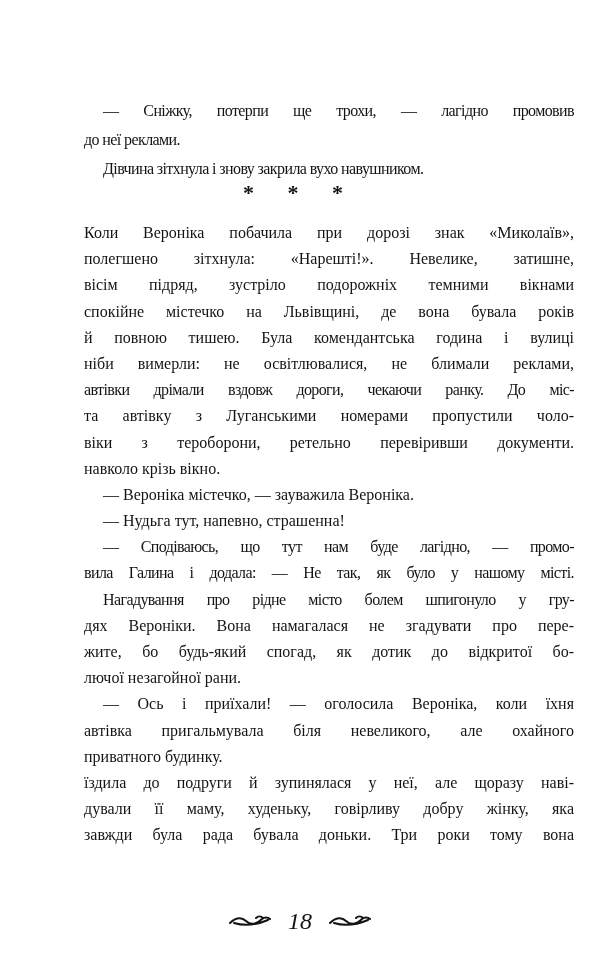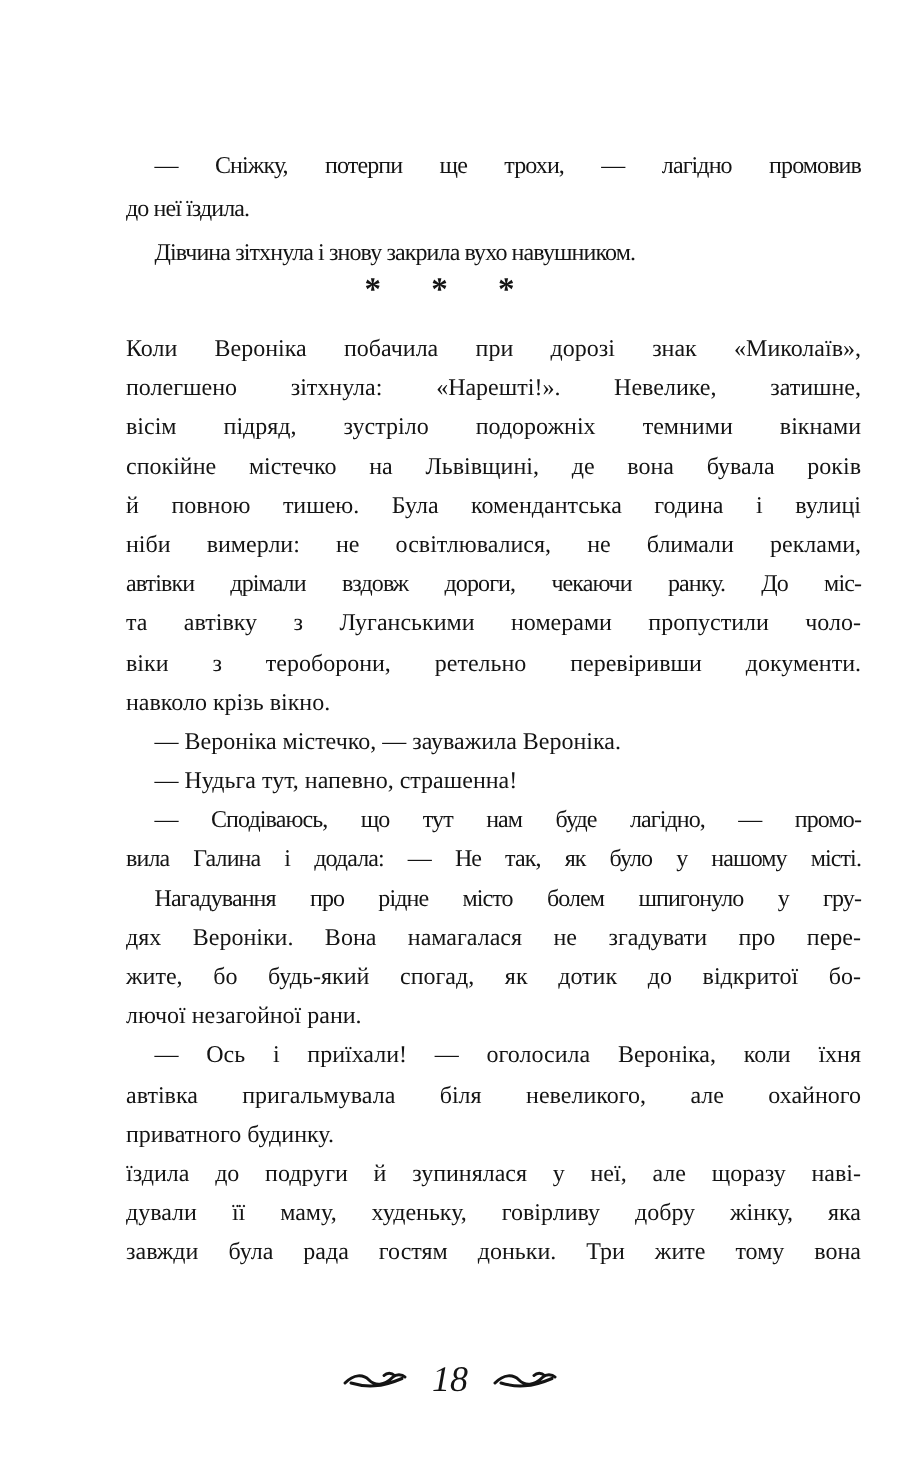--- a/index.html
+++ b/index.html
@@ -18,21 +18,21 @@
   .orn { display:inline-block; vertical-align:middle; width:44px; height:14px; }
   .pn { display:inline-block; margin:0 10px; vertical-align:middle; }
 </style>
 </head>
 <body>
 
 <div class="page">
 
   <div class="text top">
     <span class="line indent cond">— Сніжку, потерпи ще трохи, — лагідно промовив</span>
-    <span class="line last cond">до неї їздила.</span>
+    <span class="line last cond">до неї реклами.</span>
     <span class="line indent last cond">Дівчина зітхнула і знову закрила вухо навушником.</span>
   </div>
 
   <div class="stars">* * *</div>
 
   <div class="text main">
     <span class="line">Коли Вероніка побачила при дорозі знак «Миколаїв»,</span>
     <span class="line">полегшено зітхнула: «Нарешті!». Невелике, затишне,</span>
     <span class="line">вісім підряд, зустріло подорожніх темними вікнами</span>
     <span class="line">спокійне містечко на Львівщині, де вона бувала років</span>
@@ -48,21 +48,21 @@
     <span class="line cond">вила Галина і додала: — Не так, як було у нашому місті.</span>
     <span class="line indent cond">Нагадування про рідне місто болем шпигонуло у гру-</span>
     <span class="line">дях Вероніки. Вона намагалася не згадувати про пере-</span>
     <span class="line">жите, бо будь-який спогад, як дотик до відкритої бо-</span>
     <span class="line last">лючої незагойної рани.</span>
     <span class="line indent">— Ось і приїхали! — оголосила Вероніка, коли їхня</span>
     <span class="line">автівка пригальмувала біля невеликого, але охайного</span>
     <span class="line last">приватного будинку.</span>
     <span class="line">їздила до подруги й зупинялася у неї, але щоразу наві-</span>
     <span class="line">дували її маму, худеньку, говірливу добру жінку, яка</span>
-    <span class="line">завжди була рада гостям доньки. Три жите тому вона</span>
+    <span class="line">завжди була рада бувала доньки. Три роки тому вона</span>
   </div>
 
   <div class="footer">
     <svg class="orn" viewBox="0 0 44 14">
       <path d="M2 9 C8 3, 14 3, 18 7 C22 11, 28 11, 34 5 C36 3, 40 3, 42 5 M6 9 C16 12, 26 12, 40 6 M28 4 C30 2, 33 2, 35 4" fill="none" stroke="#141414" stroke-width="2" stroke-linecap="round"></path>
     </svg>
     <span class="pn">18</span>
     <svg class="orn" viewBox="0 0 44 14">
       <path d="M2 9 C8 3, 14 3, 18 7 C22 11, 28 11, 34 5 C36 3, 40 3, 42 5 M6 9 C16 12, 26 12, 40 6 M28 4 C30 2, 33 2, 35 4" fill="none" stroke="#141414" stroke-width="2" stroke-linecap="round"></path>
     </svg>

